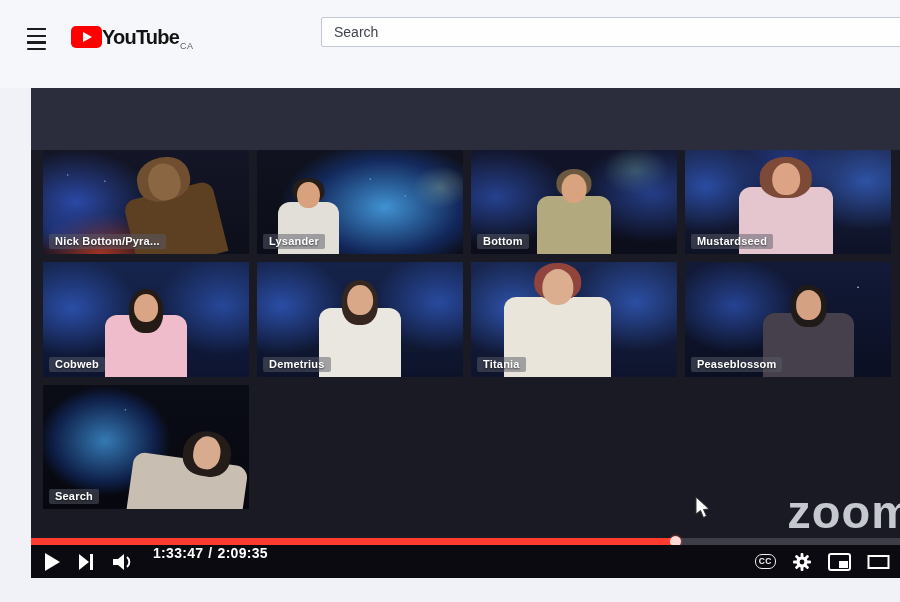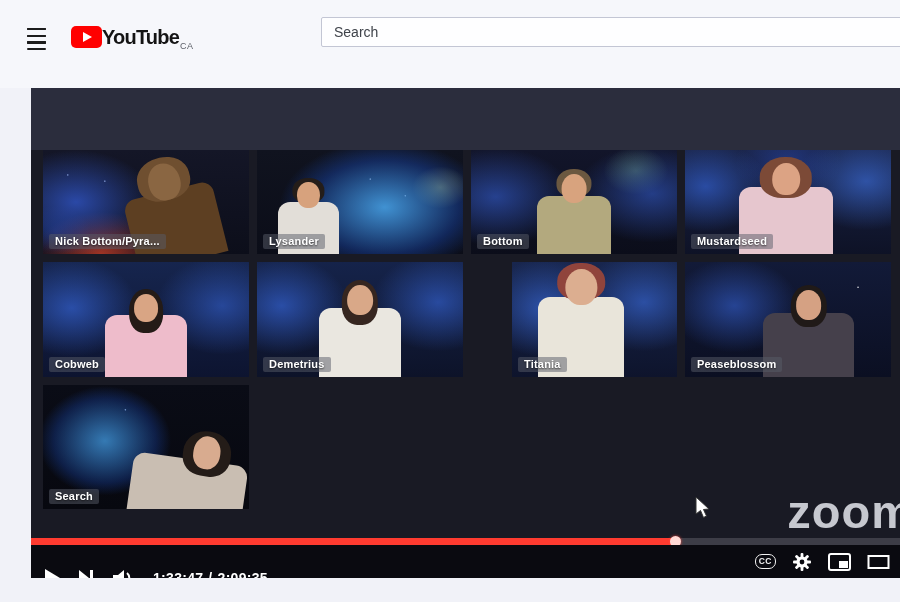--- a/index.html
+++ b/index.html
@@ -21,21 +21,21 @@
   .logo-region { font-size:9px; font-weight:400; color:#5d6069; margin-left:1px; letter-spacing:.4px;margin-top:17px; }
   .search-input { position:absolute; left:321px; top:17px; width:600px; height:30px; border:1px solid #c3c6d4; background:#fefeff; border-radius:2px; padding:0 12px; font-size:14px; color:#202124; font-family:"Liberation Sans",sans-serif; }
   .search-input::placeholder { color:#3f434a; opacity:1; }
 
   
   .player { position:absolute; left:31px; top:88px; width:891px; height:490px; background:#191a24; overflow:hidden; }
   .player::before { content:""; position:absolute; left:0; top:0; right:0; height:62px; background:#2b2d3d; }
 
   .grid { position:absolute; left:12px; top:62px; display:grid; grid-template-columns:repeat(4, 206px); grid-template-rows:104px 115px 124px; gap:8px; }
   .tile { position:relative; overflow:hidden; background:#0d1020; }
-  .tile.active { outline:3px solid var(--active-border,#bcdb5a); outline-offset:-3px; z-index:2;margin-left:41px; }
+  .tile.active { outline:3px solid var(--active-border,#bcdb5a); outline-offset:-3px; z-index:2; }
   .scene { position:absolute; inset:0; }
   .plabel { position:absolute; left:6px; bottom:5px; z-index:3; font-size:11px; font-weight:700; color:#fff; background:rgba(88,91,104,.5); padding:1px 6px 2px; border-radius:2px; letter-spacing:.2px; text-shadow:0 1px 2px rgba(0,0,0,.65); white-space:nowrap; }
 
   .person { position:absolute; bottom:0; z-index:2; border-radius:12px 12px 0 0; background:var(--dress,#ddd);
     --hx:50%; --hs:26px; --hairw:1.3; --hairh:1.05; }
   .person::before { content:""; position:absolute; left:var(--hx); top:calc(var(--hs) * -1); transform:translateX(-50%);
     width:calc(var(--hs) * var(--hairw)); height:calc(var(--hs) * var(--hairh)); background:var(--hair,#222); border-radius:48% 48% 42% 42%; }
   .person::after { content:""; position:absolute; left:var(--hx); top:calc(var(--hs) * -0.82); transform:translateX(-50%);
     width:calc(var(--hs) * 0.92); height:calc(var(--hs) * 1.08); background:var(--skin,#d9a886); border-radius:50% 50% 46% 46%; }
 
@@ -130,21 +130,21 @@
 
   
   .watermark { position:absolute; right:8px; top:398px; z-index:1; font-size:47px; font-weight:700; color:var(--watermark,#c6c8cf); letter-spacing:1px; line-height:1.1; }
   .cursor { position:absolute; left:664px; top:408px; z-index:6; }
 
   
   .progress { position:absolute; left:0; right:0; bottom:33px; height:7px; background:#3d3d47; z-index:5; cursor:pointer; }
   .progress-fill { position:relative; height:100%; background:var(--progress,#ff3b30); }
   .scrubber { position:absolute; right:-5px; top:-2px; width:11px; height:11px; border-radius:50%; background:#ffd9d5; box-shadow:0 0 3px rgba(255,80,70,.9); }
   .controls { position:absolute; left:0; right:0; bottom:0; height:33px; background:#0a0a10; z-index:5; }
-  .left-controls { position:absolute; left:14px; top:16px; height:33px; display:flex; align-items:center; gap:19px; }
+  .left-controls { position:absolute; left:14px; top:0; height:33px; display:flex; gap:19px; }
   .right-controls { position:absolute; right:-4px; top:0; height:33px; display:flex; align-items:center; gap:16px; }
   .ctl-btn { background:none; border:none; padding:0; display:flex; align-items:center; cursor:pointer; }
   .time { font-size:14px; font-weight:700; color:#fff; letter-spacing:.3px; white-space:nowrap; }
   .time .sep { margin:0 5px; }
   .cc-badge { border:1.6px solid #f2f2f2; border-radius:7px; font-size:8.5px; font-weight:700; color:#f2f2f2; padding:2.5px 3px; letter-spacing:.5px; line-height:1; }
 </style>
 </head>
 <body>
 
 <header class="app-header">

